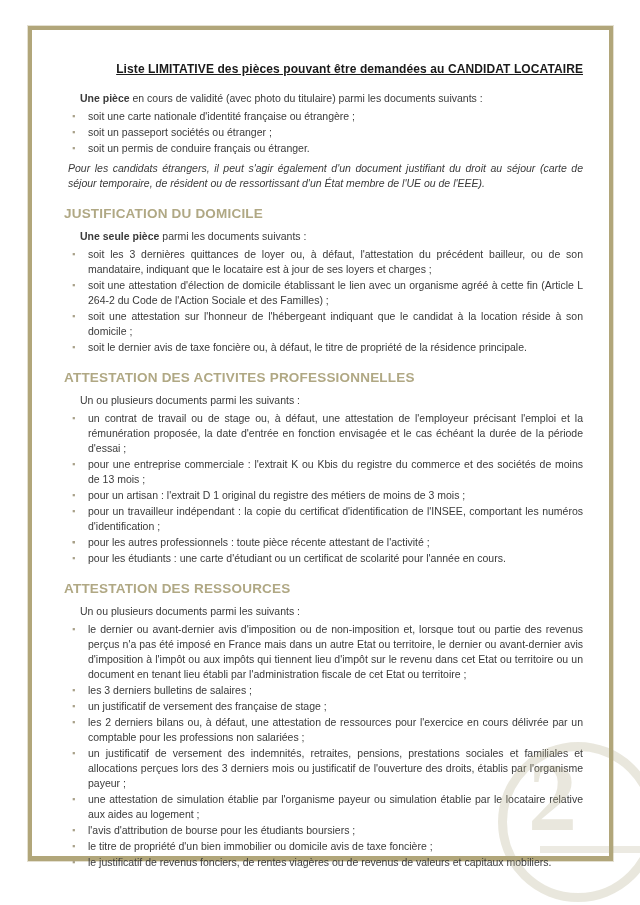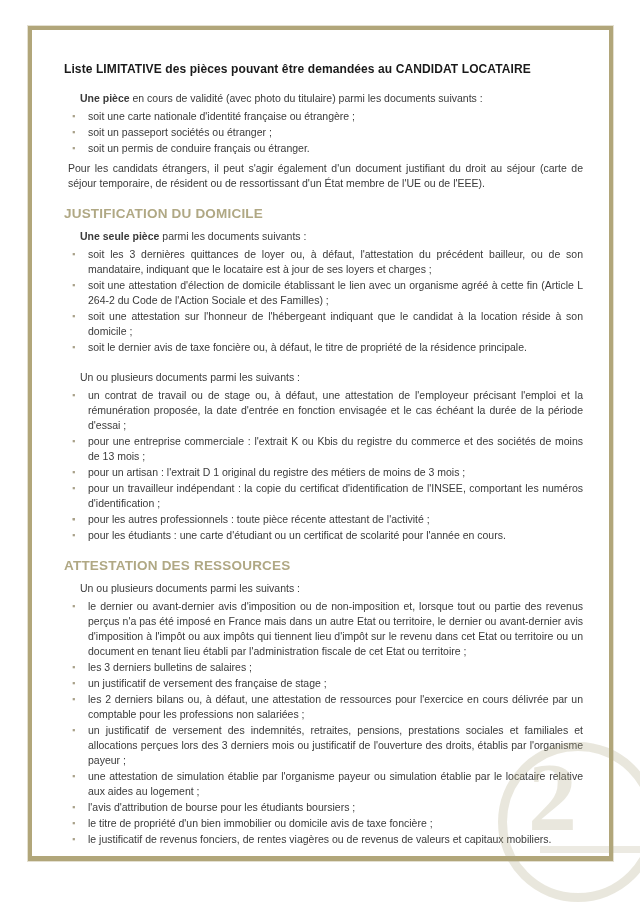--- a/index.html
+++ b/index.html
@@ -13,23 +13,24 @@
   body{width:640px;height:905px;background:#ffffff;font-family:"Liberation Sans",sans-serif;}
   .page{position:relative;width:640px;height:905px;background:#ffffff;overflow:hidden;}
   .frame{
     position:absolute;left:28px;top:26px;width:585px;height:835px;
     box-sizing:border-box;background:#ffffff;
     border:solid var(--accent-border);border-width:4px 4px 5px 4px;
     box-shadow:0 0 0 1px rgba(177,166,122,0.35);
     padding:24px 26px 0 32px;
   }
   .doc-title{
-    margin:8px 0 12px;text-align:left;
+    margin:8px 0 12px;text-align:right;
     font-size:12px;font-weight:bold;color:var(--title-text);
     letter-spacing:0.1px;
+    text-decoration:underline;
   }
   .section{margin-top:15px;}
   .section-heading{
     margin:0 0 8px;font-size:13.5px;font-weight:bold;
     color:var(--heading);letter-spacing:0.2px;
   }
   .intro{
     margin:0 0 3px 16px;font-size:10.5px;line-height:15px;color:var(--body-text);
   }
   .intro .lead{font-weight:bold;}
@@ -38,21 +39,21 @@
     position:relative;margin:0 0 1px;padding-left:24px;
     font-size:10.5px;line-height:15px;color:var(--body-text);
     text-align:justify;
   }
   li.doc-item .bullet{
     position:absolute;left:8px;top:0;
     font-size:9px;line-height:15px;color:#a8a088;
   }
   .note{
     margin:5px 0 0 4px;font-size:10.5px;line-height:15px;
-    color:var(--body-text);text-align:justify;
+    color:var(--body-text);text-align:justify;font-style:italic;
   }
   
   .watermark{position:absolute;left:0;top:0;width:640px;height:905px;pointer-events:none;}
   .wm-ring{
     position:absolute;left:498px;top:742px;width:160px;height:160px;
     box-sizing:border-box;border-radius:50%;
     border:9px solid rgba(176,168,132,0.28);
   }
   .wm-digit{
     position:absolute;left:528px;top:748px;
@@ -117,20 +118,21 @@
           </li>
 
           <li class="doc-item">
             <span class="bullet">▪</span>
             <span>soit le dernier avis de taxe foncière ou, à défaut, le titre de propriété de la résidence principale.</span>
           </li>
         </ul>
     </section>
 
     <section class="section">
+      <h2 class="section-heading">ATTESTATION DES ACTIVITES PROFESSIONNELLES</h2>
       <p class="intro"><span class="lead"></span><span>Un ou plusieurs documents parmi les suivants :</span></p>
       <ul class="doc-list">
 
           <li class="doc-item">
             <span class="bullet">▪</span>
             <span>un contrat de travail ou de stage ou, à défaut, une attestation de l'employeur précisant l'emploi et la rémunération proposée, la date d'entrée en fonction envisagée et le cas échéant la durée de la période d'essai ;</span>
           </li>
 
           <li class="doc-item">
             <span class="bullet">▪</span>

